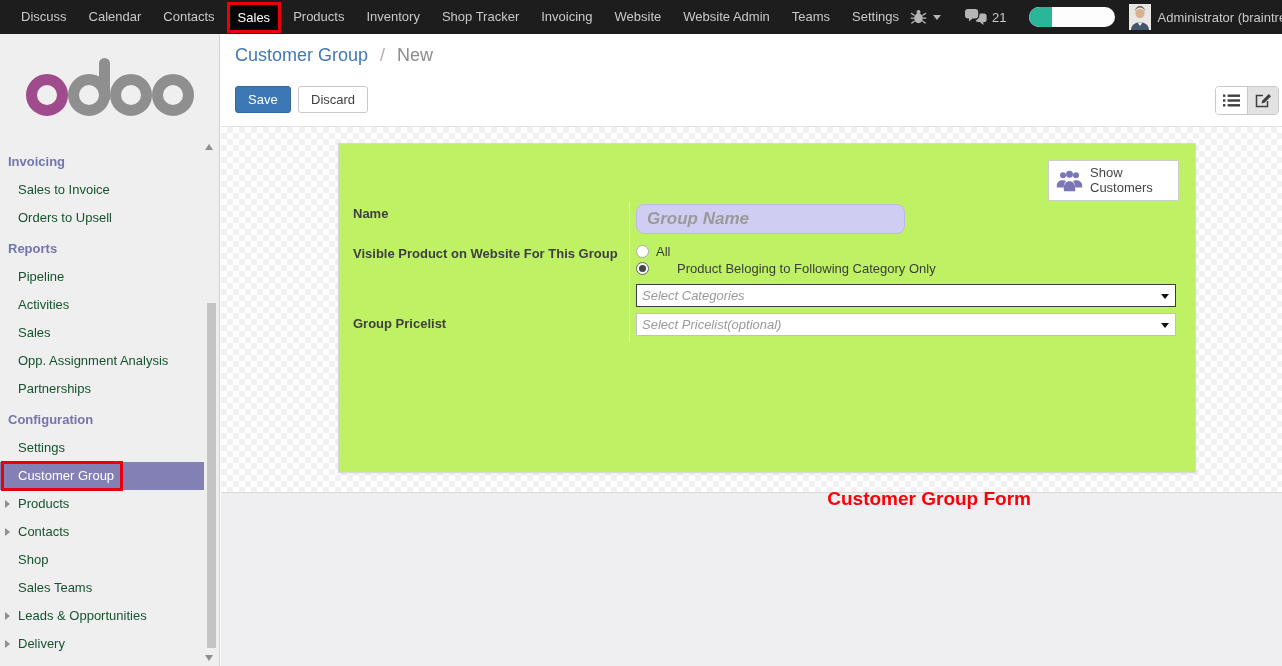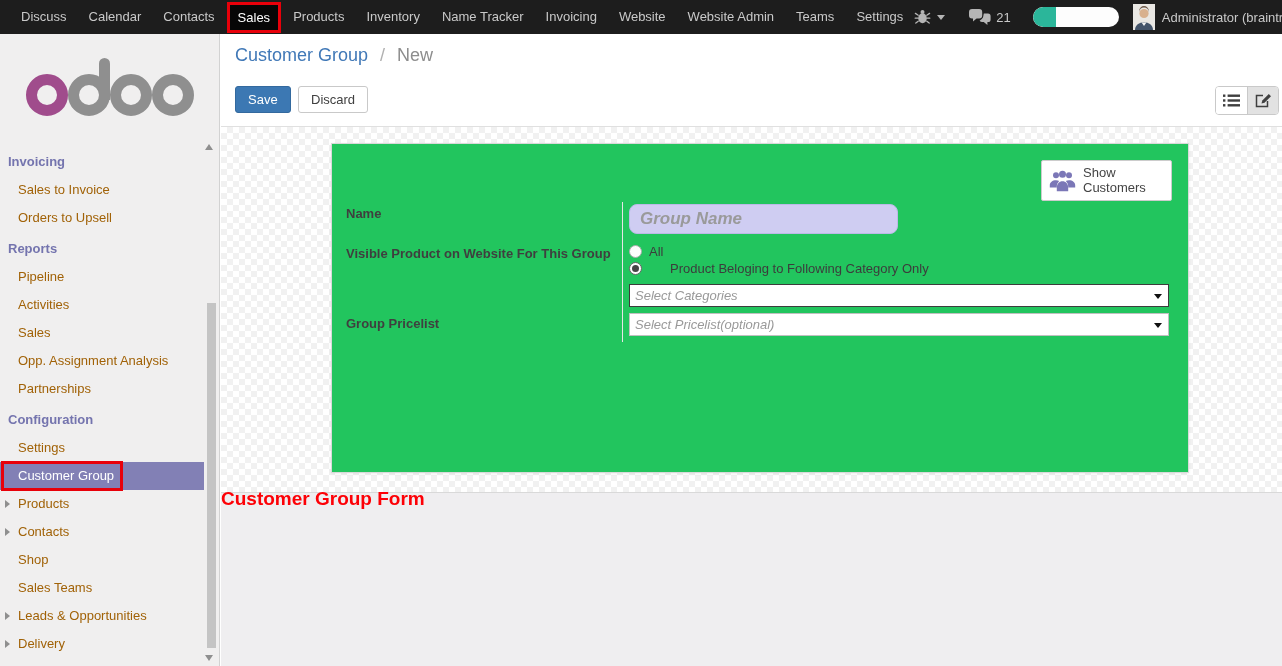--- a/index.html
+++ b/index.html
@@ -26,21 +26,21 @@
   .sidebar { position:absolute; left:0; top:34px; width:220px; height:632px;
              background:#f0efef; border-right:1px solid #d2d2d2; }
   .logo { position:absolute; top:40px; left:26px; display:flex; }
   .ring { width:42px; height:42px; border:11px solid #8f8f8f; border-radius:50%; }
   .ring.purple { border-color:#a04c8c; }
   .d-stem { position:absolute; left:73px; top:-16px; width:11px; height:42px;
             background:#8f8f8f; border-radius:6px 6px 0 0; }
   .side-menu { position:absolute; top:114px; left:0; right:0; }
   .side-header { height:28px; line-height:28px; padding-left:8px; font-size:13px; font-weight:bold; color:#7474ae; }
   .side-header.spaced { margin-top:3px; }
-  .side-item { height:28px; line-height:28px; padding-left:18px; font-size:13px; color:#a16207;
+  .side-item { height:28px; line-height:28px; padding-left:18px; font-size:13px; color:#14532d;
                position:relative; cursor:pointer; white-space:nowrap; }
   .side-item.selected { background:#8280b5; color:#fff; width:204px; }
   .tri-right { position:absolute; left:5px; top:10px; width:0; height:0;
                border-left:5px solid #8f8f8f; border-top:4px solid transparent; border-bottom:4px solid transparent; }
   .red-box-cg { position:absolute; left:1px; top:-1px; width:122px; height:30px;
                 border:3px solid #e8000a; pointer-events:none; }
   .scroll-up { position:absolute; top:110px; right:6px; width:0; height:0;
                border-left:4px solid transparent; border-right:4px solid transparent;
                border-bottom:6px solid #8f8f8f; }
   .scroll-thumb { position:absolute; top:269px; right:3px; width:9px; height:345px; background:#c4c4c4; }
@@ -65,25 +65,25 @@
   .vs-btn.active { background:#e2e2e2; border-left:1px solid #c9c9c9; }
 
   
   .content-bg { position:absolute; left:221px; top:127px; width:1061px; height:365px; background-color:#fff;
     background-image:
       linear-gradient(45deg,#f1f1f1 25%,transparent 25%,transparent 75%,#f1f1f1 75%),
       linear-gradient(45deg,#f1f1f1 25%,transparent 25%,transparent 75%,#f1f1f1 75%);
     background-size:12px 12px; background-position:0 0,6px 6px; }
   .bottom-bg { position:absolute; left:221px; top:492px; width:1061px; height:174px;
                background:#efeef0; border-top:1px solid #d9d9d9; }
-  .caption { position:absolute; left:221px; top:488px; width:810px; text-align:left;
+  .caption { position:absolute; left:221px; top:488px; width:810px; text-align:right;
              font-size:19px; font-weight:bold; color:#fd0006; z-index:5; }
 
-  .form-card { position:absolute; left:331px; top:143px; width:858px; height:330px;
-               background:#22c55e; border:1px solid #d9d9d9; box-shadow:0 1px 3px rgba(0,0,0,.07); z-index:2; }
+  .form-card { position:absolute; left:338px; top:143px; width:858px; height:330px;
+               background:#bef264; border:1px solid #d9d9d9; box-shadow:0 1px 3px rgba(0,0,0,.07); z-index:2; }
   .show-customers { position:absolute; right:16px; top:16px; width:131px; height:41px;
                     background:#fff; border:1px solid #ccc; border-radius:2px; display:flex;
                     align-items:center; gap:7px; padding:0 7px; font-size:13px; color:#444;
                     line-height:1.15; cursor:pointer; text-align:left; }
   .col-sep { position:absolute; left:290px; top:58px; height:140px; border-left:1px solid #e6e6e6; }
   .f-label { position:absolute; left:14px; font-size:13px; font-weight:bold; color:#3f3f3f; white-space:nowrap; }
   .name-input { position:absolute; left:297px; top:60px; width:269px; height:30px;
                 background:#cfcdf2; border:1px solid #bcb9e8; border-radius:8px;
                 font-family:inherit; font-size:17px; font-weight:bold; font-style:italic;
                 color:#333; padding:0 10px; }
@@ -106,21 +106,21 @@
 </head>
 <body>
 
 <div class="topbar">
   <span class="nav-item">Discuss</span>
   <span class="nav-item">Calendar</span>
   <span class="nav-item">Contacts</span>
   <span class="nav-item active">Sales</span>
   <span class="nav-item">Products</span>
   <span class="nav-item">Inventory</span>
-  <span class="nav-item">Name Tracker</span>
+  <span class="nav-item">Shop Tracker</span>
   <span class="nav-item">Invoicing</span>
   <span class="nav-item">Website</span>
   <span class="nav-item">Website Admin</span>
   <span class="nav-item">Teams</span>
   <span class="nav-item">Settings</span>
 
   <div class="topbar-right">
     <span style="display:flex;align-items:center;">
       <svg width="17" height="16" viewBox="0 0 17 16" fill="#b5b5b5">
         <circle cx="8.5" cy="3" r="2"></circle>

